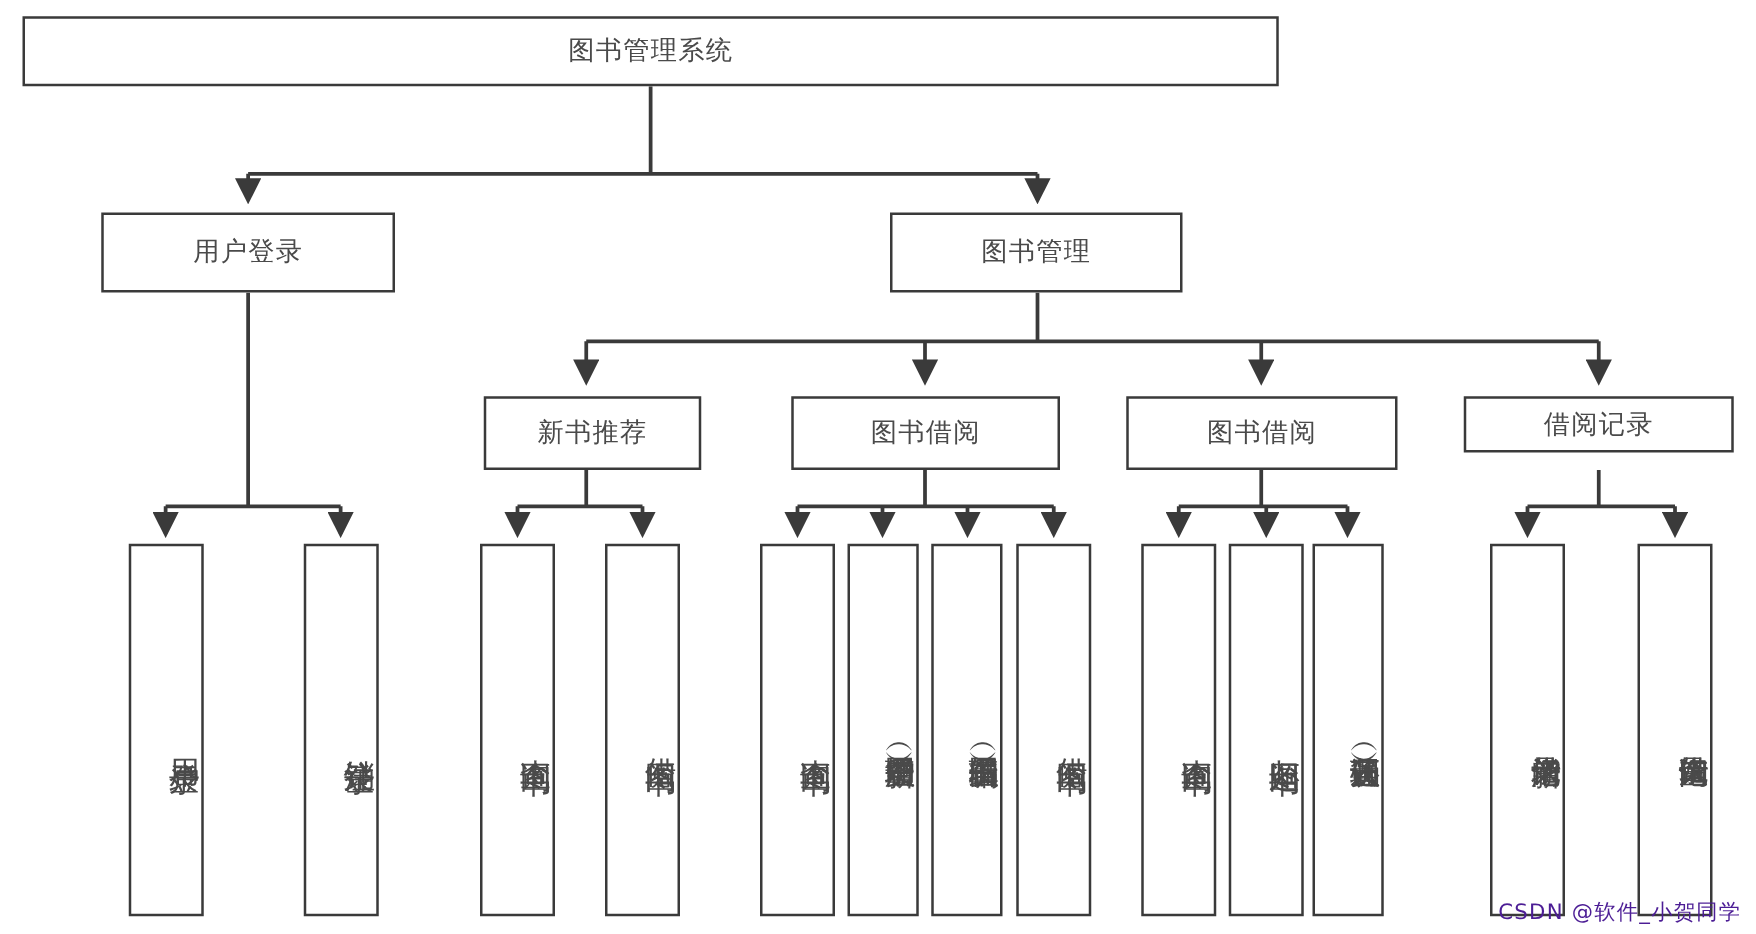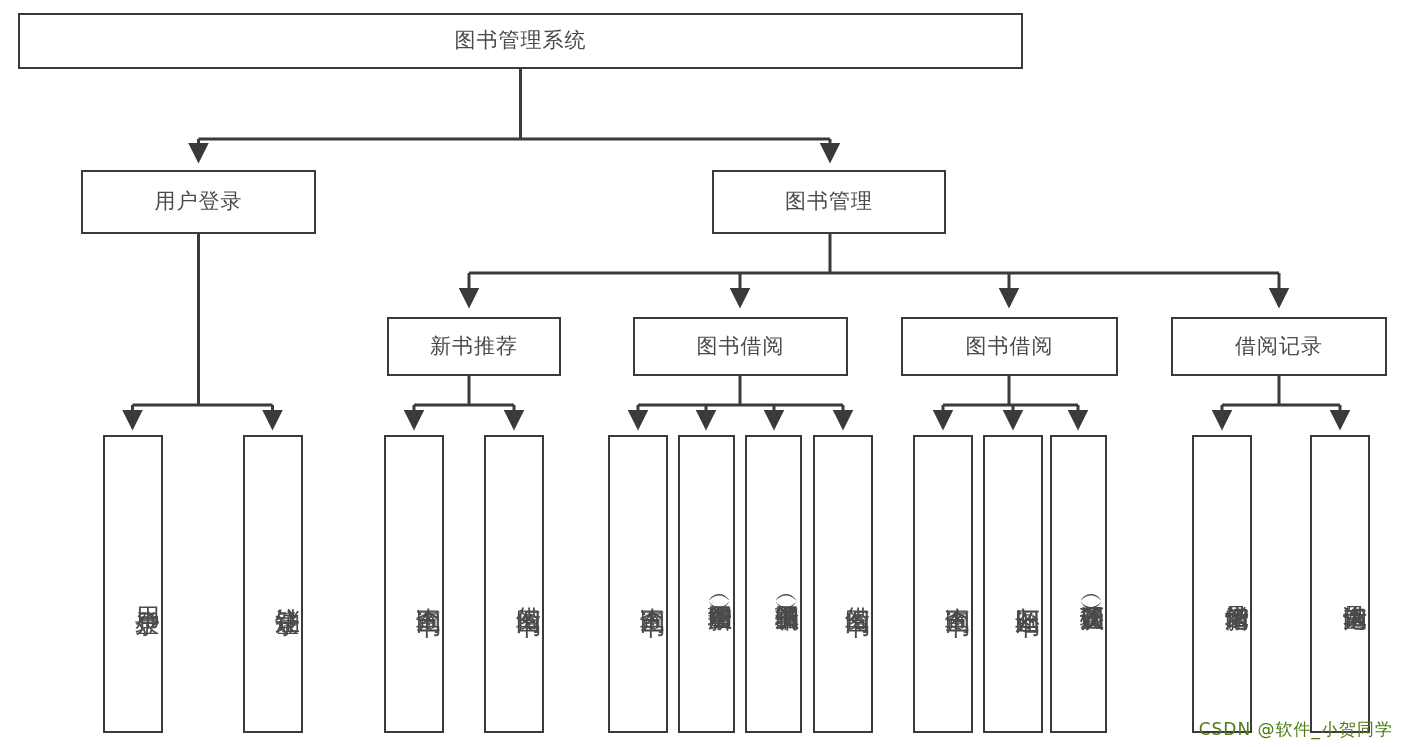--- a/index.html
+++ b/index.html
@@ -56,21 +56,21 @@
   }
   .node .label {
     display: block;
     white-space: normal;
   }
   #watermark {
     position: absolute;
     right: 12px;
     bottom: 6px;
     font-size: 17px;
-    color: #4d7c0f;
+    color: #4c1d95;
     letter-spacing: 1px;
     font-family: "DejaVu Sans", "Liberation Sans", sans-serif;
     user-select: none;
   }
 </style>
 </head>
 <body>
 
 <div id="canvas">
 
@@ -137,21 +137,21 @@
 
   <div class="node horiz" style="left:362px; top:317px; width:174px; height:59px;margin-left:25px;">
     <span class="label">新书推荐</span>
   </div>
   <div class="node horiz" style="left:633px; top:317px; width:215px; height:59px;">
     <span class="label">图书借阅</span>
   </div>
   <div class="node horiz" style="left:901px; top:317px; width:217px; height:59px;">
     <span class="label">图书借阅</span>
   </div>
-  <div class="node horiz" style="left:1171px; top:317px; width:216px; height:59px;">
+  <div class="node horiz" style="left:1171px; top:317px; width:216px; height:45px;">
     <span class="label">借阅记录</span>
   </div>
 
   <div class="node vert" style="left:103px; top:435px; width:60px; height:298px;">
     <span class="label">用户登录</span>
   </div>
   <div class="node vert" style="left:243px; top:435px; width:60px; height:298px;">
     <span class="label">注销登录</span>
   </div>
 

